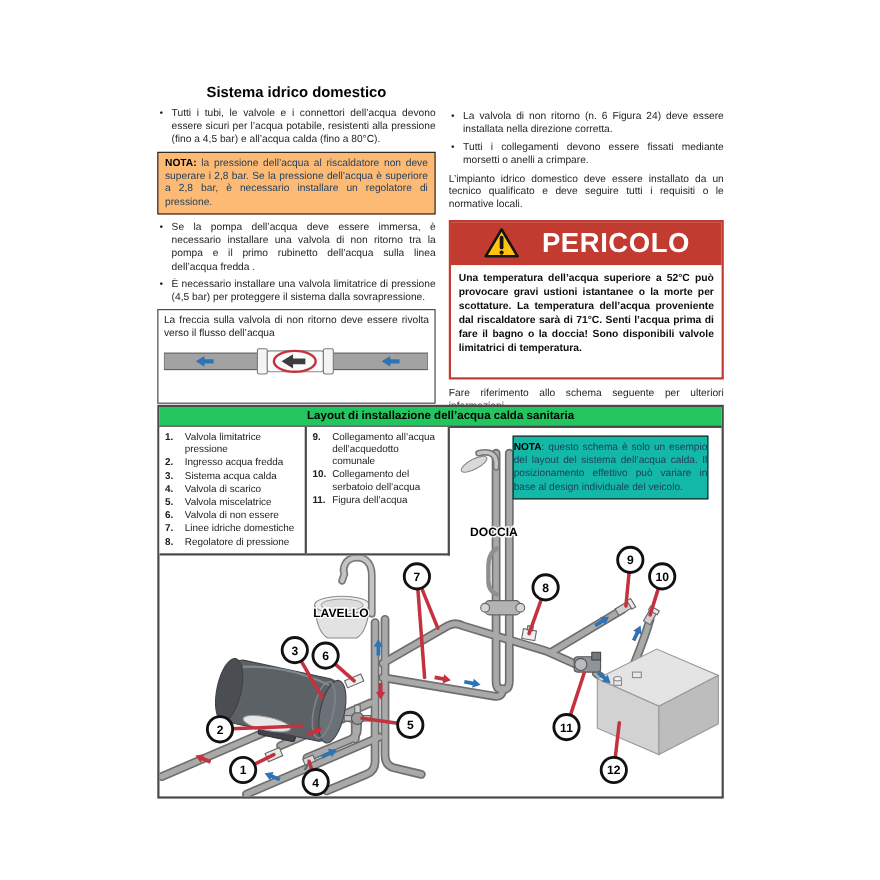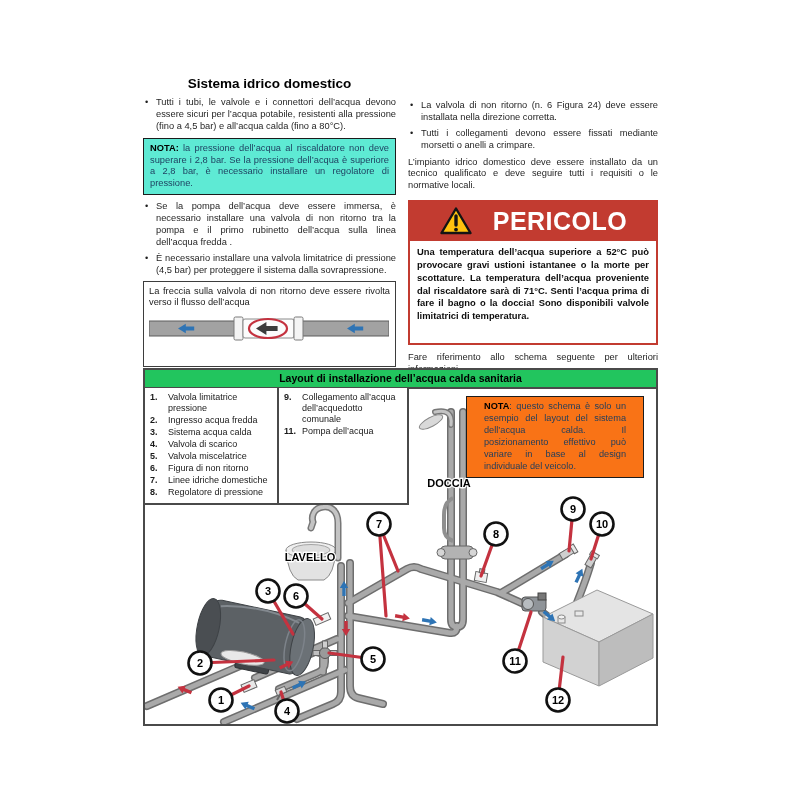--- a/index.html
+++ b/index.html
@@ -7,21 +7,21 @@
         font-family:"Liberation Sans",sans-serif;color:#1a1a1a;overflow:hidden;}
   .title{position:absolute;left:143px;top:76px;width:253px;margin:0;
          font-size:13.5px;font-weight:bold;text-align:center;color:#000;}
   .col{position:absolute;font-size:9.3px;line-height:1.28;color:#1f1f1f;}
   .col-left{left:143px;top:97px;width:253px;}
   .col-right{left:408px;top:100px;width:250px;}
   .bullet{display:flex;margin:0 0 4px 0;}
   .bullet .dot{flex:none;width:11px;padding-left:2px;}
   .bullet .txt{flex:1;text-align:justify;}
   .para{text-align:justify;margin:5px 0 0 0;}
-  .nota{background:#5eead4;border:1.5px solid #1c1c1c;padding:4px 6px;
+  .nota{background:#fdba74;border:1.5px solid #1c1c1c;padding:4px 6px;
         margin:5px 0 6px 0;text-align:justify;color:#1d3d5e;}
   .nota b{color:#000;}
   .figbox{border:1.5px solid #3d3d3d;padding:4px 5px 16px 5px;margin-top:4px;}
   .figbox .cap{text-align:justify;color:#222;margin-bottom:3px;}
   .danger{border:2.5px solid #c23b30;background:#fff;margin-top:8px;}
   .danger-head{background:#c23b30;display:flex;align-items:center;justify-content:center;
                gap:20px;padding:3px 0 4px 0;}
   .danger-head .t{color:#fff;font-weight:bold;font-size:25px;letter-spacing:.5px;}
   .danger-body{font-weight:bold;font-size:9.4px;line-height:1.36;text-align:justify;
                padding:5px 7px 20px 7px;color:#0d0d0d;}
@@ -31,21 +31,21 @@
            font-size:10.5px;text-align:center;padding:2px 0 3px 0;color:#000;}
   .legend{position:absolute;left:0;top:18px;width:262px;display:flex;background:#fff;
           border-right:2px solid #4a4a4a;border-bottom:2px solid #4a4a4a;z-index:3;}
   .leg-col{padding:4px 3px 4px 5px;font-size:9px;line-height:1.22;}
   .leg-c1{width:124px;flex:none;}
   .leg-c2{flex:1;border-left:2px solid #4a4a4a;}
   .leg-item{display:flex;margin-bottom:1px;}
   .leg-num{flex:none;width:18px;font-weight:bold;}
   .leg-lab{flex:1;}
   .dg-nota{position:absolute;left:321px;top:26px;width:178px;z-index:3;
-           background:#f97316;border:1.5px solid #1c1c1c;padding:4px 17px;
+           background:#14b8a6;border:1.5px solid #1c1c1c;padding:4px 0;
            font-size:9.2px;line-height:1.3;text-align:justify;color:#1d3d5e;
            box-sizing:border-box;}
   .dg-nota b{color:#000;}
   .illu{position:absolute;left:0;top:0;width:511px;height:354px;z-index:1;}
   .pu{stroke:#6e6e6e;stroke-width:8;fill:none;stroke-linecap:round;stroke-linejoin:round;}
   .po{stroke:#a9a9a9;stroke-width:5;fill:none;stroke-linecap:round;stroke-linejoin:round;}
   .lead{stroke:#c4323f;stroke-width:3.2;stroke-linecap:round;}
   .co circle{fill:#fff;stroke:#111;stroke-width:2.6;}
   .co text{font-family:"Liberation Sans",sans-serif;font-size:11px;font-weight:bold;
            fill:#000;text-anchor:middle;}
@@ -342,39 +342,43 @@
         <div class="leg-item">
             <span class="leg-num">4.</span>
             <span class="leg-lab">Valvola di scarico</span>
           </div>
         <div class="leg-item">
             <span class="leg-num">5.</span>
             <span class="leg-lab">Valvola miscelatrice</span>
           </div>
         <div class="leg-item">
             <span class="leg-num">6.</span>
-            <span class="leg-lab">Figura di non ritorno</span>
+            <span class="leg-lab">Valvola di non essere</span>
           </div>
         <div class="leg-item">
             <span class="leg-num">7.</span>
             <span class="leg-lab">Linee idriche domestiche</span>
           </div>
         <div class="leg-item">
             <span class="leg-num">8.</span>
             <span class="leg-lab">Regolatore di pressione</span>
           </div>
       </div>
       <div class="leg-col leg-c2">
         <div class="leg-item">
             <span class="leg-num">9.</span>
             <span class="leg-lab">Collegamento all’acqua dell’acquedotto comunale</span>
           </div>
         <div class="leg-item">
+            <span class="leg-num">10.</span>
+            <span class="leg-lab">Collegamento del serbatoio dell’acqua</span>
+          </div>
+        <div class="leg-item">
             <span class="leg-num">11.</span>
-            <span class="leg-lab">Pompa dell’acqua</span>
+            <span class="leg-lab">Figura dell’acqua</span>
           </div>
       </div>
     </div>
 
     <div class="dg-nota">
       <b>NOTA</b><span>: questo schema è solo un esempio del layout del sistema dell’acqua calda. Il posizionamento effettivo può variare in base al design individuale del veicolo.</span>
     </div>
   </div>
 </div>
 

